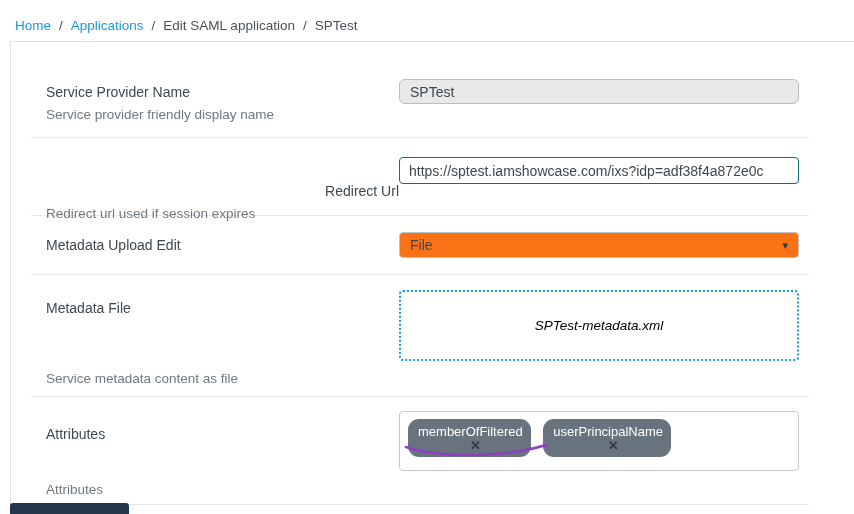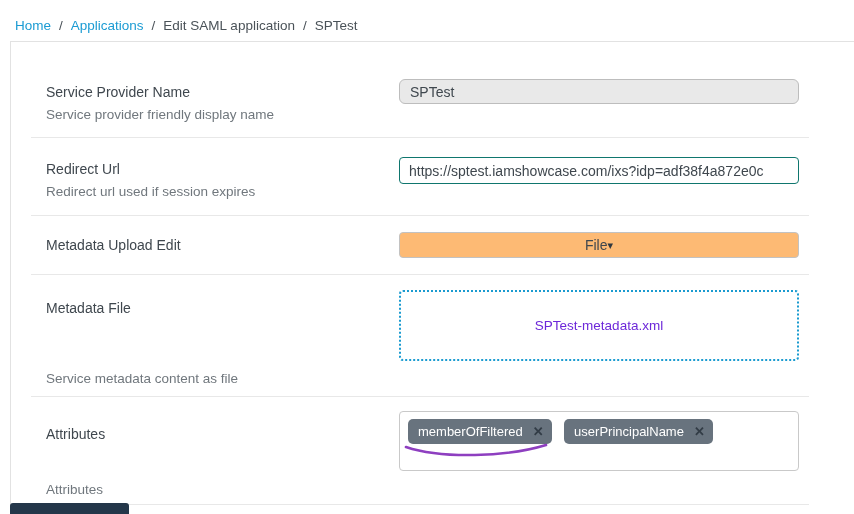--- a/index.html
+++ b/index.html
@@ -51,67 +51,69 @@
   .input-white {
     width: 100%; height: 27px;
     background: #fff; border: 1px solid #0f766e; border-radius: 4px;
     padding: 0 9px; font-size: 14px; color: #3f474e;
     font-family: "Liberation Sans", sans-serif;
     outline: none;
     text-overflow: clip; white-space: nowrap; overflow: hidden;
   }
   .select {
     width: 100%; height: 26px;
-    background: #fdba74; border: 1px solid #c2c2c2; border-radius: 4px;
-    display: flex; align-items: center; justify-content: center;
+    background: #f97316; border: 1px solid #c2c2c2; border-radius: 4px;
+    display: flex; align-items: center; justify-content: space-between;
     padding: 0 10px; font-size: 14px; cursor: pointer;
   }
   .caret { font-size: 11px; color: #30383f; line-height: 1; }
 
   .dropzone {
     width: 100%; height: 71px;
     background: #fff;
     border: 2px dotted #1a9bd0; border-radius: 4px;
     display: flex; align-items: center; justify-content: center;
-    font-size: 13.5px; color: #6d28d9;
+    font-size: 13.5px; color: #000000;
     cursor: pointer;
+    font-style: italic;
   }
 
   .tagbox {
     width: 100%; height: 60px;
     background: #fff; border: 1px solid #c9c9c9; border-radius: 4px;
     padding: 7px 8px; position: relative;
   }
   .chip {
     display: inline-flex; align-items: center;
     background: #68737e; color: #fff;
-    font-size: 13px; border-radius: 5px;
+    font-size: 13px; border-radius: 11px;
     padding: 5px 8px 5px 10px; margin-right: 8px;
     vertical-align: top;
+    flex-direction: column;
   }
   .chip .x {
     margin-left: 10px; color: #323c46;
     font-weight: bold; font-size: 13px; cursor: pointer; line-height: 1;
   }
   .squiggle { position: absolute; left: 2px; top: 30px; pointer-events: none; }
 
   
   .partial-btn {
     position: absolute; left: 10px; top: 503px;
     width: 119px; height: 11px;
     background: #24374a;
     border-radius: 3px 3px 0 0;
     cursor: pointer;
   }
 
   
   .row-1 { height: 95px; padding-top: 37px; }
   .row-1 .field-label { margin-top: 5px; }
   .row-2 { height: 77px; padding-top: 19px; }
-  .row-2 .field-label { margin-top: 4px; }
+  .row-2 .field-label { margin-top: 26px; text-align: right; }
   .row-3 { height: 58px; padding-top: 16px; }
   .row-3 .field-label { margin-top: 5px; }
   .row-4 { height: 121px; }
   .row-4 .field-label { margin-top: 25px; }
   .row-4 .field-help  { margin-top: 55px; }
   .row-4 .control { margin-top: 15px; }
   .row-5 { height: 107px; }
   .row-5 .field-label { margin-top: 29px; }
   .row-5 .field-help  { margin-top: 40px; }
   .row-5 .control { margin-top: 14px; }

